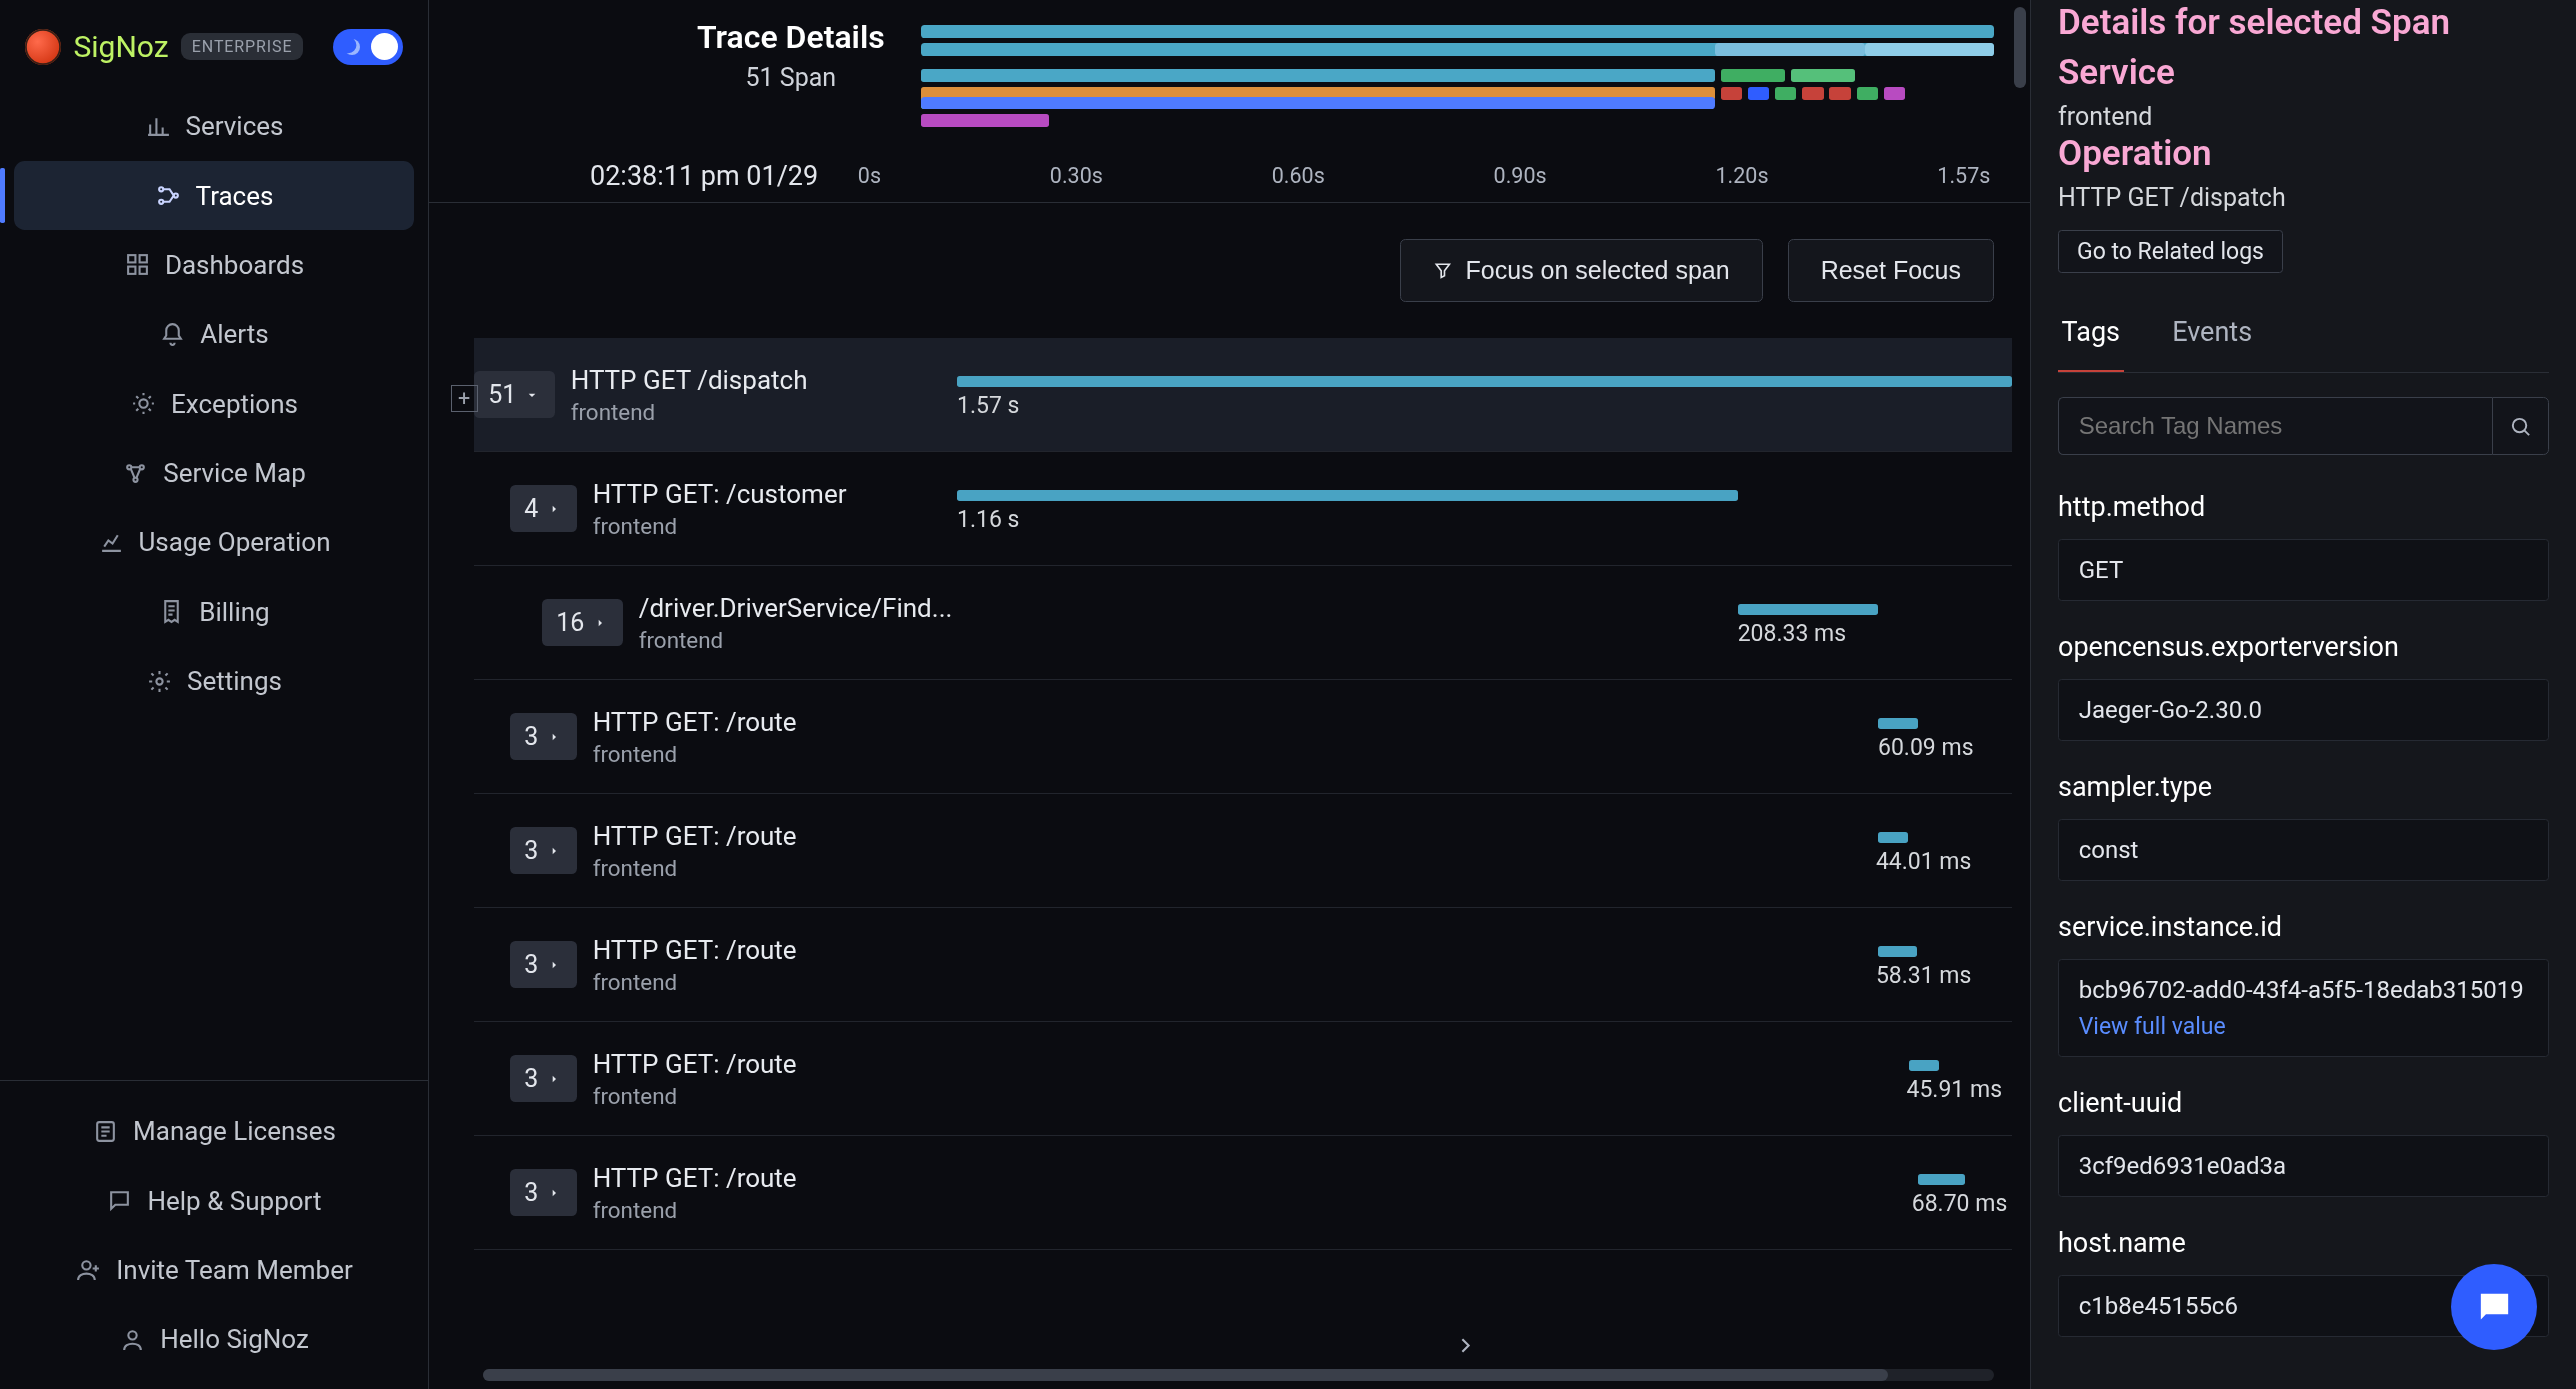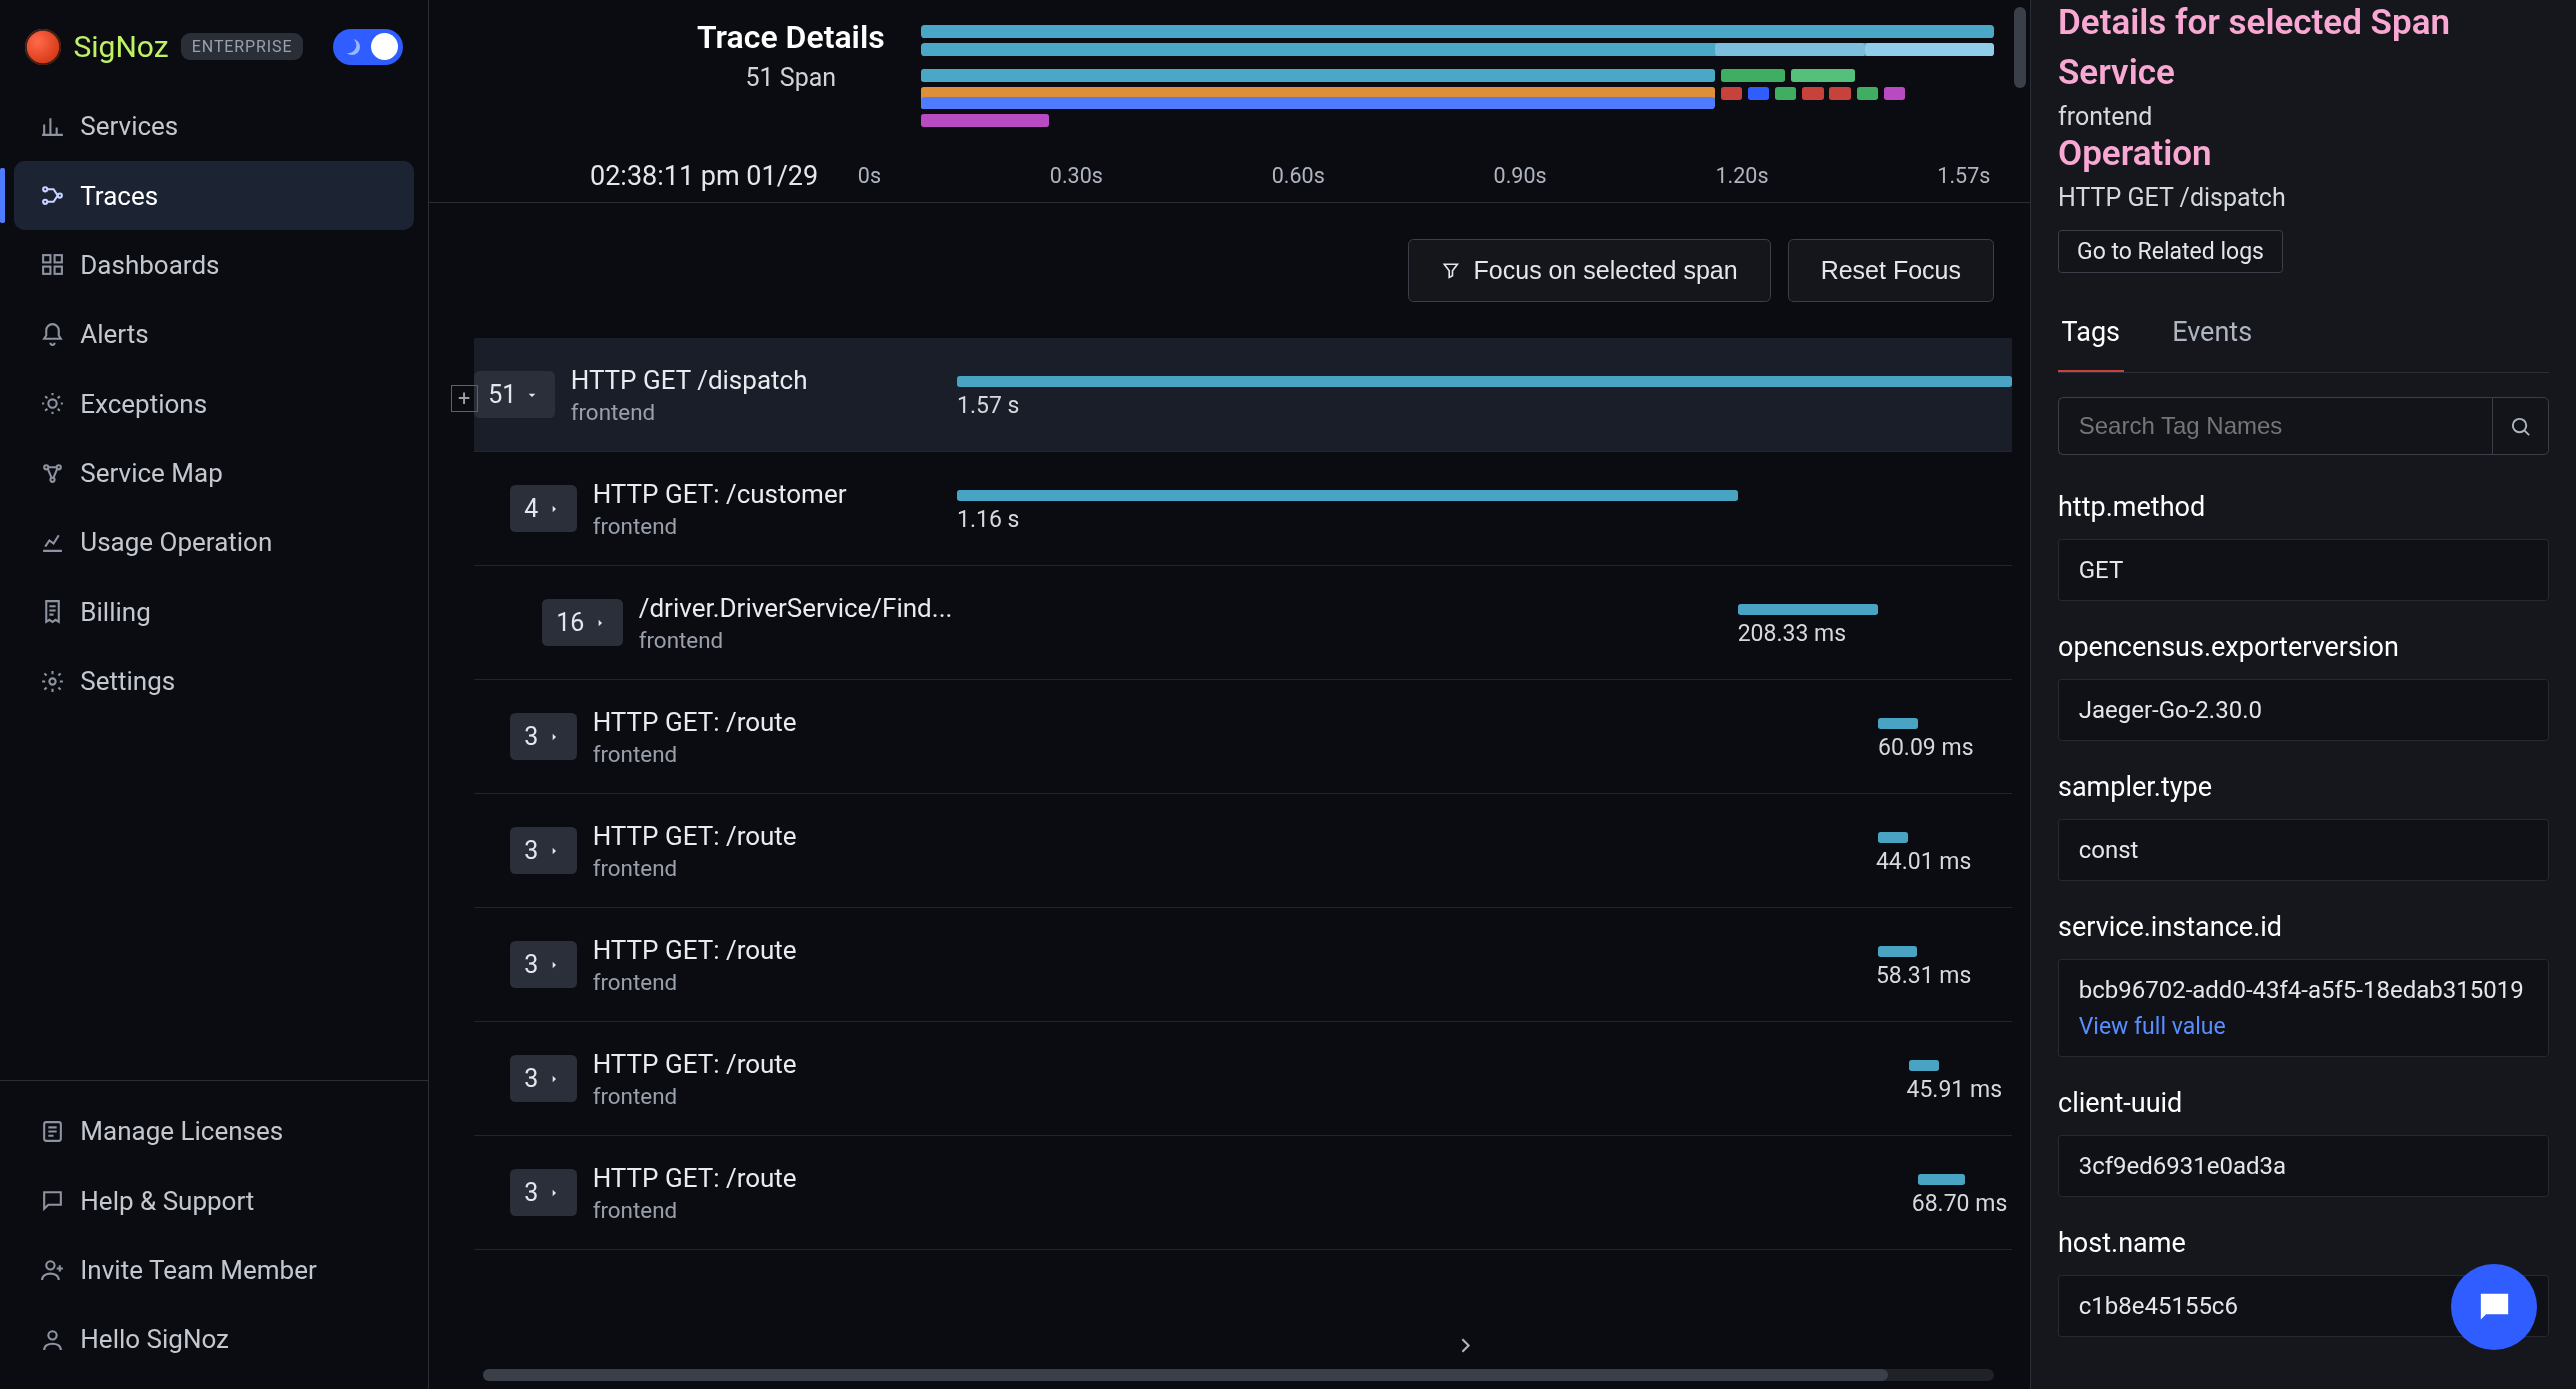--- a/index.html
+++ b/index.html
@@ -62,20 +62,21 @@
     width: 27px; height: 27px; border-radius: 50%; background: #fff;
   }
 
   .nav-list { list-style: none; padding: 0 14.3px; }
   .nav-item {
     display: flex; align-items: center; gap: 14px;
     padding: 19.7px 25px;
     color: #c3c7cf; font-size: 26px;
     border-radius: 10.7px;
     cursor: pointer;
+    justify-content: center;
   }
   .nav-item.active {
     background: #1c2433;
     color: #fff;
     position: relative;
   }
   .nav-item.active::before {
     content: ""; position: absolute; left: -14.3px; top: 10%; height: 80%;
     width: 4.5px; background: #4f7bff; border-radius: 1.8px;
   }
@@ -109,21 +110,21 @@
   .timeaxis-row {
     display: flex; align-items: center; gap: 36px;
     padding: 45px 36px 10.7px 143px;
     border-bottom: 0.9px solid #2a2e36;
     font-size: 21.5px; color: #aeb4c0;
   }
   .timeaxis-row .timestamp { font-size: 27px; color: #e3e6ec; margin-left:18px; }
   .timeaxis-marks { flex: 1; display: flex; justify-content: space-between; padding: 0 3.6px; }
 
   .controls-row {
-    display: flex; justify-content: flex-end; gap: 17px;
+    display: flex; justify-content: flex-end; gap: 25px;
     padding: 36px 36px 36px;
   }
   .btn {
     border: 0.9px solid #3a3f4a; background: #14161c; color: #e3e6ec;
     padding: 16px 32px; border-radius: 5.4px; font-size: 25px;
     display: inline-flex; align-items: center; gap: 12.5px; cursor: pointer;
   }
   .btn svg { width: 19.7px; height: 19.7px; }
 
   .expand-all {

